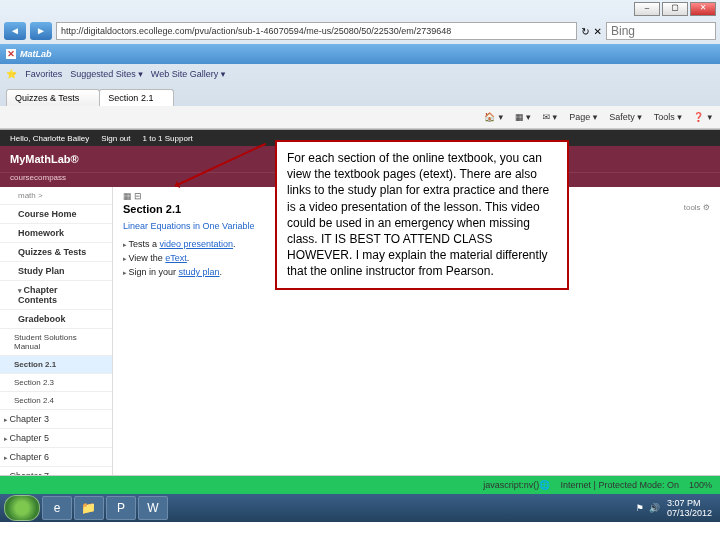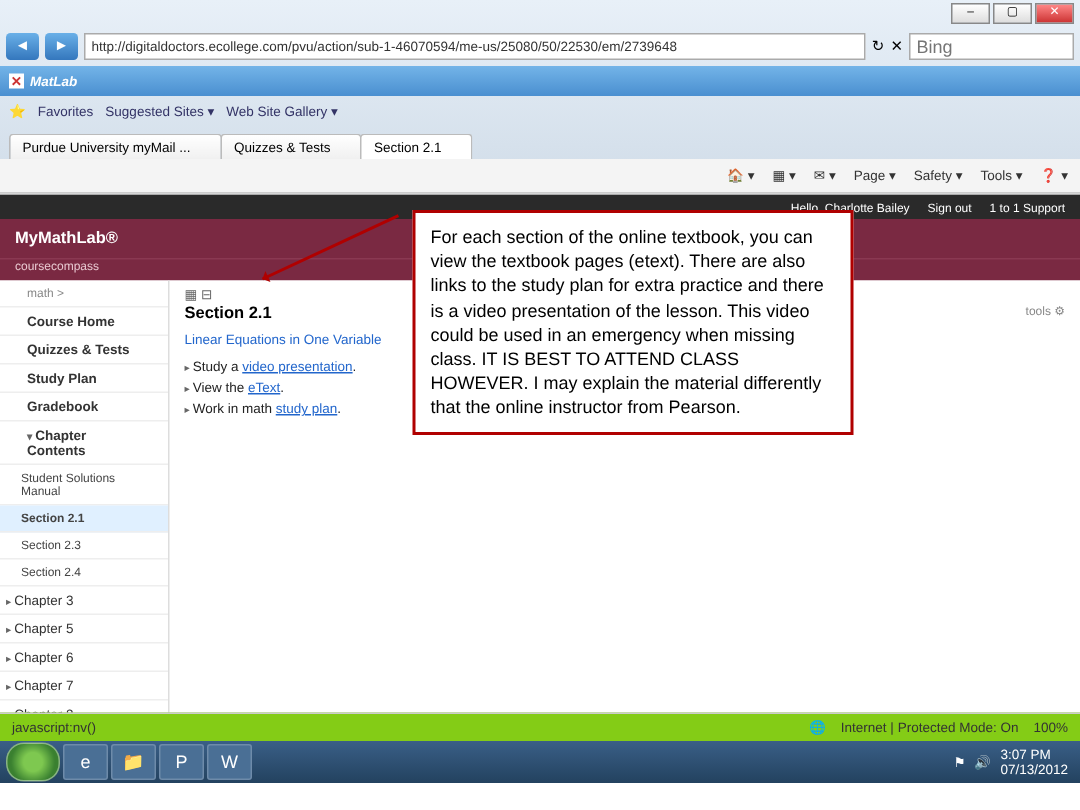--- a/index.html
+++ b/index.html
@@ -14,21 +14,21 @@
 .search-box{width:100px;height:16px;border:1px solid #aaa;background:#fff;font-size:12px;padding:0 4px;color:#888}
 .matlab-bar{height:20px;background:linear-gradient(#73b4e8,#4a8fd0);display:flex;align-items:center;padding:0 6px;color:#fff;font-size:9px;font-style:italic;font-weight:bold}
 .matlab-bar .x{background:#fff;color:#c33;width:10px;height:10px;text-align:center;line-height:10px;margin-right:4px;font-style:normal}
 .favbar{height:20px;display:flex;align-items:center;padding:0 6px;gap:8px;font-size:9px;color:#336}
 .favbar span{cursor:pointer}
 .tabbar{height:22px;display:flex;align-items:flex-end;padding:0 6px;gap:0}
 .tab{background:linear-gradient(#fff,#f0f0f0);border:1px solid #bbb;border-bottom:none;padding:3px 20px 3px 8px;font-size:9px;border-radius:3px 3px 0 0;margin-right:-1px}
 .tab.active{background:#fff}
 .cmdbar{height:22px;display:flex;justify-content:flex-end;align-items:center;padding:0 8px;gap:12px;font-size:9px;color:#333;background:#f4f4f4;border-bottom:1px solid #ccc}
 .cmdbar span{cursor:pointer}
-.black-bar{background:#2a2a2a;color:#fff;height:16px;display:flex;justify-content:flex-end;align-items:center;padding:0 10px;font-size:8px;gap:12px}
+.black-bar{background:#2a2a2a;color:#fff;height:16px;display:flex;align-items:center;padding:0 10px;font-size:8px;gap:12px}
 .course-hdr{background:#7a2942;color:#fff;height:26px;display:flex;justify-content:space-between;align-items:center;padding:0 10px;font-size:12px}
 .course-hdr .brand{font-weight:bold;font-size:11px}
 .subhdr{background:#7a2942;color:#e8c8d0;height:14px;padding:0 10px;font-size:8px;border-top:1px solid #8a3952}
 .content-area{display:flex;background:#fff;height:320px}
 .leftnav{width:112px;font-size:9px;border-right:1px solid #ddd}
 .leftnav div{padding:4px 18px;border-bottom:1px solid #eee;cursor:pointer;color:#333}
 .leftnav .bold{font-weight:bold}
 .leftnav .blue{background:#e0f0ff}
 .leftnav .sub{padding-left:14px;font-size:8px;color:#444}
 .leftnav .expand{padding-left:4px}
@@ -38,21 +38,21 @@
 .tool-icons{font-size:9px;color:#666;margin-bottom:2px}
 .section-title{font-weight:bold;font-size:11px;color:#000;display:flex;justify-content:space-between}
 .subtitle{color:#26c;font-size:9px;margin:6px 0}
 .items{list-style:none;padding:0;margin:0;font-size:9px}
 .items li{padding:2px 0;color:#222}
 .items li::before{content:"▸ ";color:#666;font-size:7px}
 .items a{color:#26c;text-decoration:underline}
 .callout{position:absolute;left:275px;top:140px;width:270px;border:2px solid #b00000;background:#fff;padding:8px 10px;font-size:12px;font-family:Arial;line-height:1.35;color:#000}
 .arrow-line{position:absolute;left:175px;top:185px;width:100px;height:2px;background:#b00000;transform:rotate(-25deg);transform-origin:left center}
 .arrow-line::before{content:"";position:absolute;left:-4px;top:-3px;border:4px solid transparent;border-right-color:#b00000}
-.statusbar{position:absolute;left:0;bottom:46px;right:0;height:18px;background:#84cc16;border-top:1px solid #ccc;display:flex;align-items:center;padding:0 8px;font-size:9px;color:#333;justify-content:space-between}
+.statusbar{position:absolute;left:0;bottom:46px;right:0;height:18px;background:#22c55e;border-top:1px solid #ccc;display:flex;align-items:center;padding:0 8px;font-size:9px;color:#333;justify-content:flex-end}
 .statusbar .right{display:flex;gap:10px;align-items:center}
 .taskbar{position:absolute;left:0;bottom:18px;right:0;height:28px;background:linear-gradient(#3a5f87,#23425f);display:flex;align-items:center;padding:0 4px;gap:2px}
 .taskbar .start{width:34px;height:24px;background:radial-gradient(circle,#7ec850 30%,#3a8030 70%);border-radius:12px;border:1px solid rgba(255,255,255,.4)}
 .taskbar .tb-icon{width:28px;height:22px;background:#4a6f95;border:1px solid rgba(255,255,255,.2);border-radius:2px;text-align:center;line-height:22px;font-size:12px;cursor:pointer}
 .ie{color:#fff;background:linear-gradient(#5ba3e0,#2c6fb0)}
 .folder{color:#fff;background:linear-gradient(#f0d060,#c89020)}
 .ppt{color:#fff;background:linear-gradient(#e07030,#b04010)}
 .word{color:#fff;background:linear-gradient(#4080d0,#205090)}
 .tray{margin-left:auto;color:#fff;font-size:9px;display:flex;align-items:center;gap:6px;padding-right:4px}
 .bottom-strip{position:absolute;left:0;bottom:0;right:0;height:18px;background:#fff}
@@ -80,21 +80,20 @@
     <span class="x">✕</span>
     <span>MatLab</span>
   </div>
   <div class="favbar">
     <span>⭐</span>
     <span>Favorites</span>
     <span>Suggested Sites ▾</span>
     <span>Web Site Gallery ▾</span>
   </div>
   <div class="tabbar">
-    <div class="tab">Purdue University myMail ...</div>
     <div class="tab">Quizzes &amp; Tests</div>
     <div class="tab active">Section 2.1</div>
   </div>
   <div class="cmdbar">
     <span>🏠 ▾</span>
     <span>▦ ▾</span>
     <span>✉ ▾</span>
     <span>Page ▾</span>
     <span>Safety ▾</span>
     <span>Tools ▾</span>
@@ -109,47 +108,48 @@
 </div>
 <div class="course-hdr">
   <span class="brand">MyMathLab®</span>
 </div>
 <div class="subhdr">coursecompass</div>
 
 <div class="content-area">
   <div class="leftnav">
     <div style="font-size:8px;color:#888">math &gt;</div>
     <div class="bold">Course Home</div>
+    <div class="bold">Homework</div>
     <div class="bold">Quizzes &amp; Tests</div>
     <div class="bold">Study Plan</div>
+    <div class="bold expanded">Chapter Contents</div>
     <div class="bold">Gradebook</div>
-    <div class="bold expanded">Chapter Contents</div>
     <div class="sub">Student Solutions Manual</div>
     <div class="sub blue" style="font-weight:bold">Section 2.1</div>
     <div class="sub">Section 2.3</div>
     <div class="sub">Section 2.4</div>
     <div class="expand">Chapter 3</div>
     <div class="expand">Chapter 5</div>
     <div class="expand">Chapter 6</div>
     <div class="expand">Chapter 7</div>
     <div class="expand">Chapter 8</div>
     <div class="expand">Chapter 9</div>
 
   </div>
   <div class="main-pane">
     <div class="tool-icons">▦ ⊟</div>
     <div class="section-title">
       <span>Section 2.1</span>
       <span style="font-size:8px;font-weight:normal;color:#888">tools ⚙</span>
     </div>
     <div class="subtitle">Linear Equations in One Variable</div>
     <ul class="items">
-      <li><span>Study a </span><a>video presentation</a><span>.</span></li>
+      <li><span>Tests a </span><a>video presentation</a><span>.</span></li>
       <li><span>View the </span><a>eText</a><span>.</span></li>
-      <li><span>Work in math </span><a>study plan</a><span>.</span></li>
+      <li><span>Sign in your </span><a>study plan</a><span>.</span></li>
     </ul>
   </div>
 </div>
 
 <div class="arrow-line"></div>
 <div class="callout">For each section of the online textbook, you can view the textbook pages (etext).  There are also links to the study plan for extra practice and there is a video presentation of the lesson.  This video could be used in an emergency when missing class.  IT IS BEST TO ATTEND CLASS HOWEVER.  I may explain the material differently that the online instructor from Pearson.</div>
 
 <div class="statusbar">
   <span>javascript:nv()</span>
   <div class="right">

